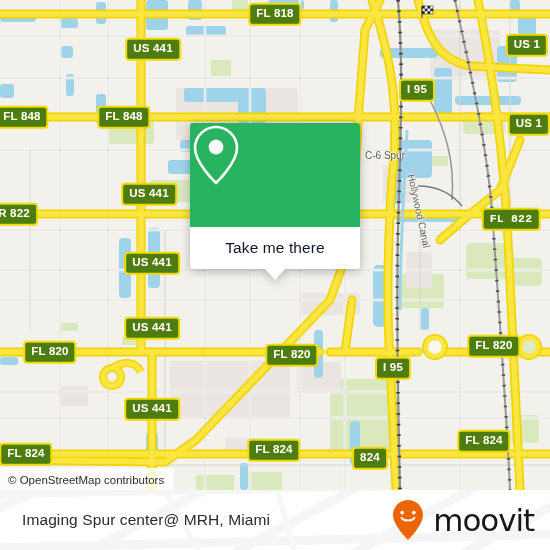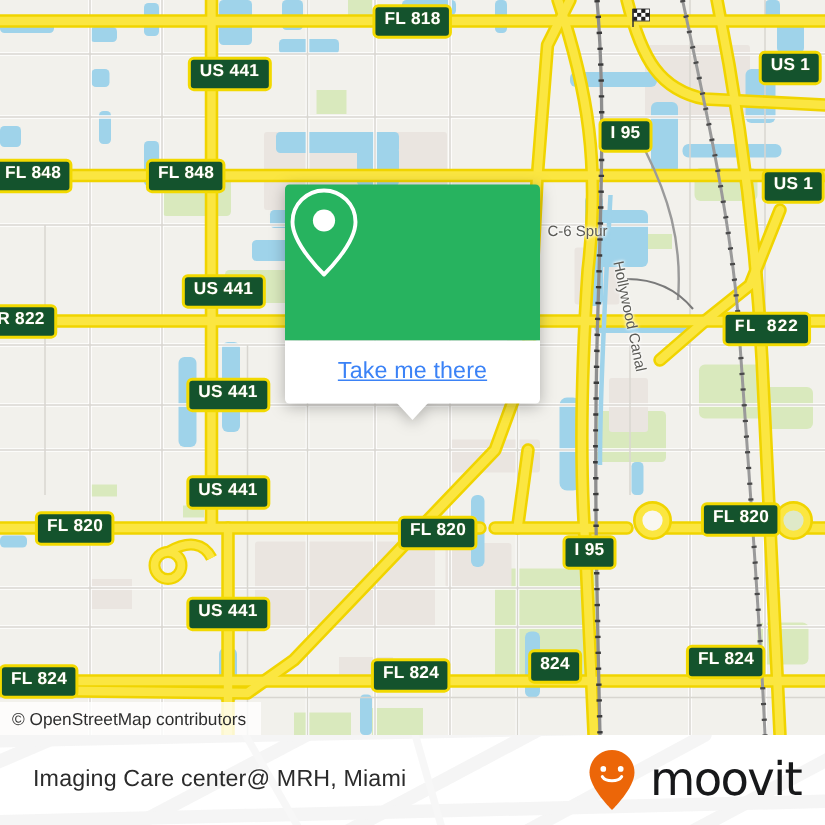--- a/index.html
+++ b/index.html
@@ -13,21 +13,21 @@
   
   .map{
     position:absolute;left:0;top:0;width:550px;height:490px;
     background:#f2f1ec;overflow:hidden;
   }
   .map svg{position:absolute;left:0;top:0;}
 
   
   .shield{
     position:absolute;
-    background:#14532d;
+    background:#4d7c0f;
     border:2px solid #f2d900;
     border-radius:4px;
     color:#ffffff;
     font-weight:bold;
     font-size:11.5px;
     line-height:1;
     letter-spacing:.2px;
     padding:3px 6px 4px 6px;
     white-space:nowrap;
     text-shadow:0 0 1px rgba(180,160,0,.35);
@@ -52,21 +52,21 @@
   }
   .popup-head{
     background:#27b35f;border-radius:3px 3px 0 0;
     height:104px;display:flex;align-items:center;justify-content:center;
   }
   .popup-body{
     background:#ffffff;border-radius:0 0 3px 3px;
     height:42px;display:flex;align-items:center;justify-content:center;
   }
   .popup-label{
-    color:#3b82f6;font-size:15.5px;letter-spacing:.1px;text-decoration:underline;
+    color:#0f172a;font-size:15.5px;letter-spacing:.1px;
   }
   .popup-tail{
     position:absolute;left:50%;bottom:-11px;margin-left:-11px;
     width:0;height:0;
     border-left:11px solid transparent;
     border-right:11px solid transparent;
     border-top:12px solid #ffffff;
   }
 
   
@@ -317,21 +317,21 @@
         <div class="shield" style="left: 511px; top: 219px; font-family: Liberation Mono, monospace;">FL 822</div>
         <div class="shield" style="left: 152px; top: 263px;">US 441</div>
         <div class="shield" style="left: 152px; top: 328px;">US 441</div>
         <div class="shield" style="left: 50px; top: 352px;">FL 820</div>
         <div class="shield" style="left: 292px; top: 355px;">FL 820</div>
         <div class="shield" style="left: 393px; top: 368px;">I 95</div>
         <div class="shield" style="left: 494px; top: 346px;">FL 820</div>
         <div class="shield" style="left: 152px; top: 409px;">US 441</div>
         <div class="shield" style="left: 26px; top: 454px;">FL 824</div>
         <div class="shield" style="left: 274px; top: 450px;">FL 824</div>
-        <div class="shield" style="left: 370px; top: 444px;">824</div>
+        <div class="shield" style="left: 370px; top: 458px;">824</div>
         <div class="shield" style="left: 484px; top: 441px;">FL 824</div>
       </div>
 
     <div id="placelabels">
         <div class="maptext" style="left: 385px; top: 155px; transform: translate(-50%, -50%) rotate(0deg);">C-6 Spur</div>
         <div class="maptext" style="left: 419px; top: 211px; transform: translate(-50%, -50%) rotate(78deg);">Hollywood Canal</div>
       </div>
 
     <div class="popup">
       <div class="popup-head">
@@ -359,21 +359,21 @@
         <path d="M430 95 L560 26"></path>
         <path d="M-10 72 L560 58"></path>
         <path d="M-10 18 L560 6"></path>
       </g>
       <g stroke="#f1f1f1" stroke-width="5" fill="none">
         <path d="M150 -10 L210 95"></path>
         <path d="M270 -10 L300 95"></path>
       </g>
     </svg>
 
-    <div class="footer-title">Imaging Care center@ MRH, Miami</div>
+    <div class="footer-title">Imaging Spur center@ MRH, Miami</div>
 
     <div class="brand">
       <svg width="34" height="44" viewBox="0 0 34 44">
         <path d="M17 2 C8.7 2 2 8.7 2 17 C2 27.5 17 42 17 42 C17 42 32 27.5 32 17 C32 8.7 25.3 2 17 2 Z" fill="#ec6608"></path>
         <circle cx="11.2" cy="14.6" r="1.9" fill="#ffffff"></circle>
         <circle cx="22.8" cy="14.6" r="1.9" fill="#ffffff"></circle>
         <path d="M10.6 19.8 C12.8 23.4 21.2 23.4 23.4 19.8" fill="none" stroke="#ffffff" stroke-width="2.1" stroke-linecap="round"></path>
       </svg>
       <span class="brand-word">moovit</span>
     </div>

